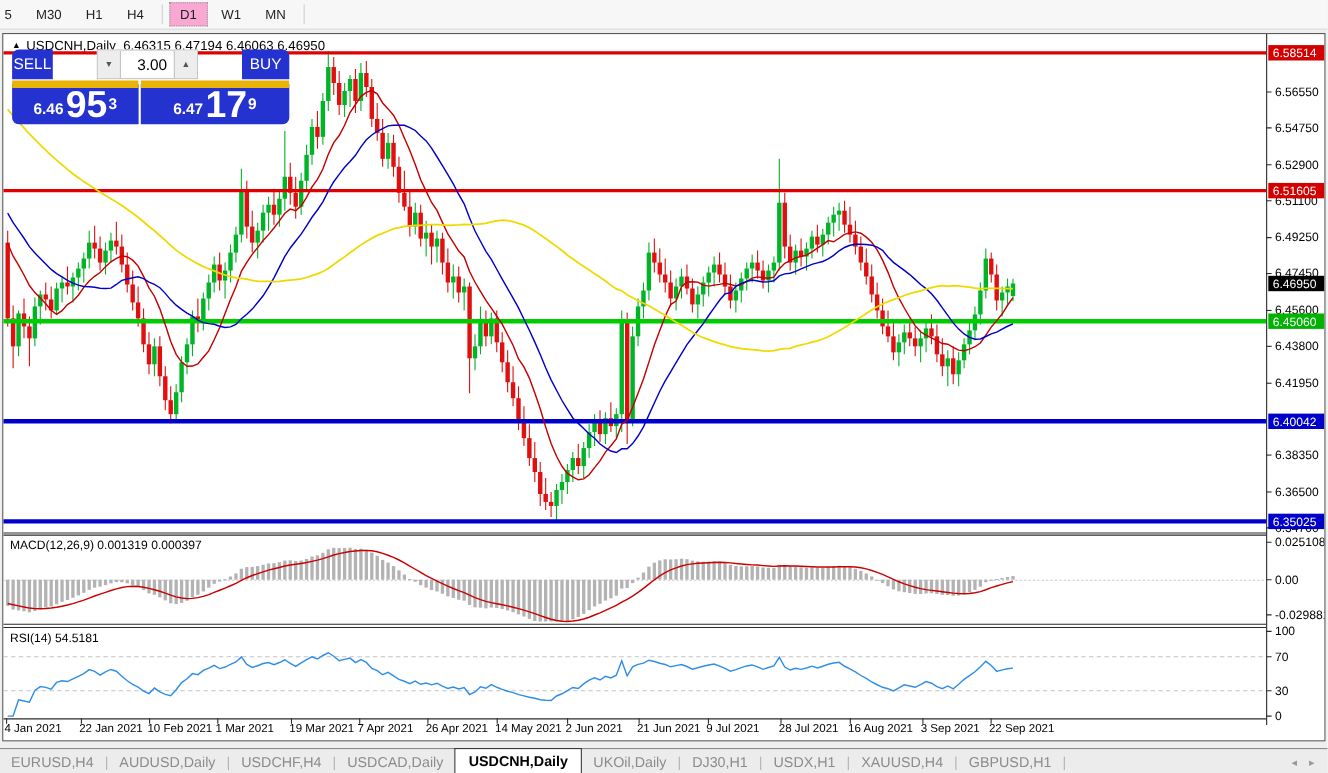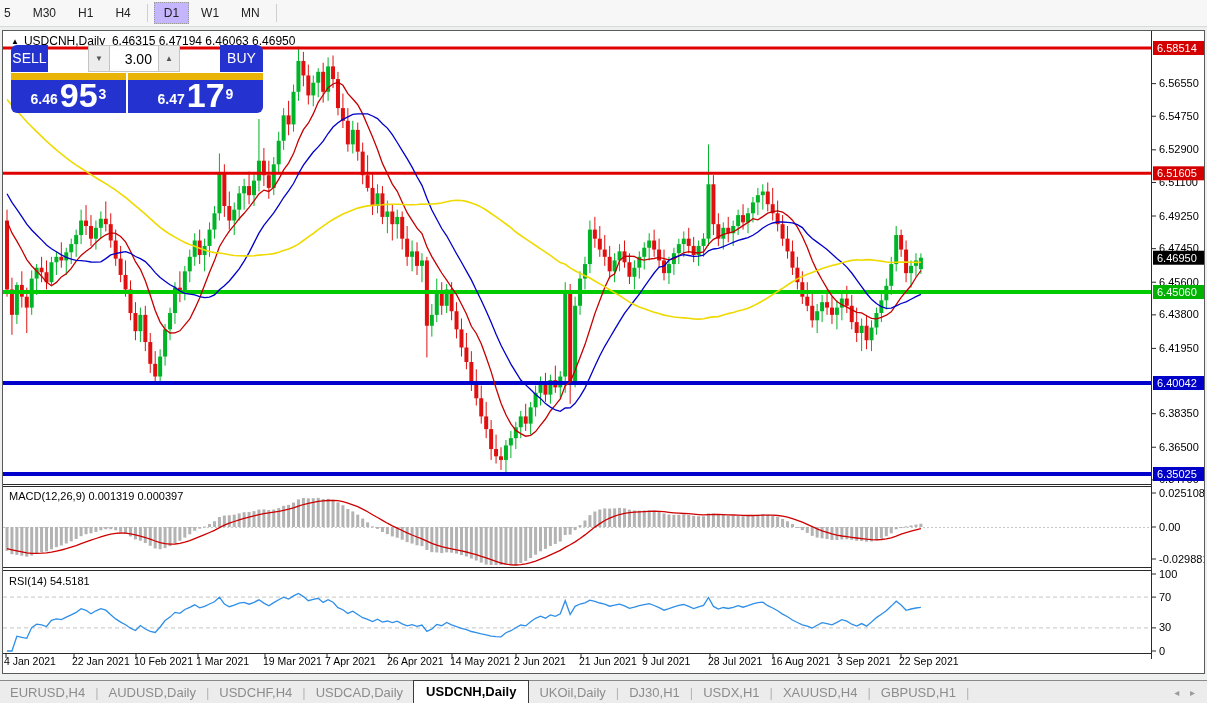--- a/index.html
+++ b/index.html
@@ -1,21 +1,21 @@
 <!DOCTYPE html>
 <html><head>
 <meta charset="utf-8">
 <style>
   html,body{margin:0;padding:0;}
   body{width:1207px;height:703px;background:#eef0ef;font-family:"Liberation Sans",sans-serif;position:relative;overflow:hidden;}
   
   .toolbar{position:absolute;left:0;top:0;width:1207px;height:26px;background:#f7f7f7;border-bottom:1px solid #d9d9d9;display:flex;align-items:center;}
   .tf-btn{font-size:12px;color:#222;padding:3px 9px;margin:0 1px;border:1px solid transparent;cursor:default;white-space:nowrap;}
   .tf-btn.first{margin-left:-6px;}
-  .tf-btn.active{background:#c4b5fd;border:1px dotted #9a9a9a;}
+  .tf-btn.active{background:#f9a8d4;border:1px dotted #9a9a9a;}
   .tf-sep{width:1px;height:18px;background:#cfcfcf;margin:0 5px;}
   
   .chartwin{position:absolute;left:2px;top:30px;width:1203px;height:644px;background:#ffffff;border:1px solid #5a5a5a;box-sizing:border-box;}
   .chartwin svg{position:absolute;left:0;top:0;}
   .chart-title{position:absolute;left:8px;top:3px;font-size:12px;color:#000;white-space:nowrap;}
   .chart-title .tri{font-size:8px;vertical-align:1px;margin-right:5px;}
   .ind-label{position:absolute;left:6px;font-size:11px;color:#000;white-space:nowrap;}
   
   .quote{position:absolute;left:8px;top:14px;width:252px;}
   .q-row1{display:flex;height:27px;gap:40px;}

